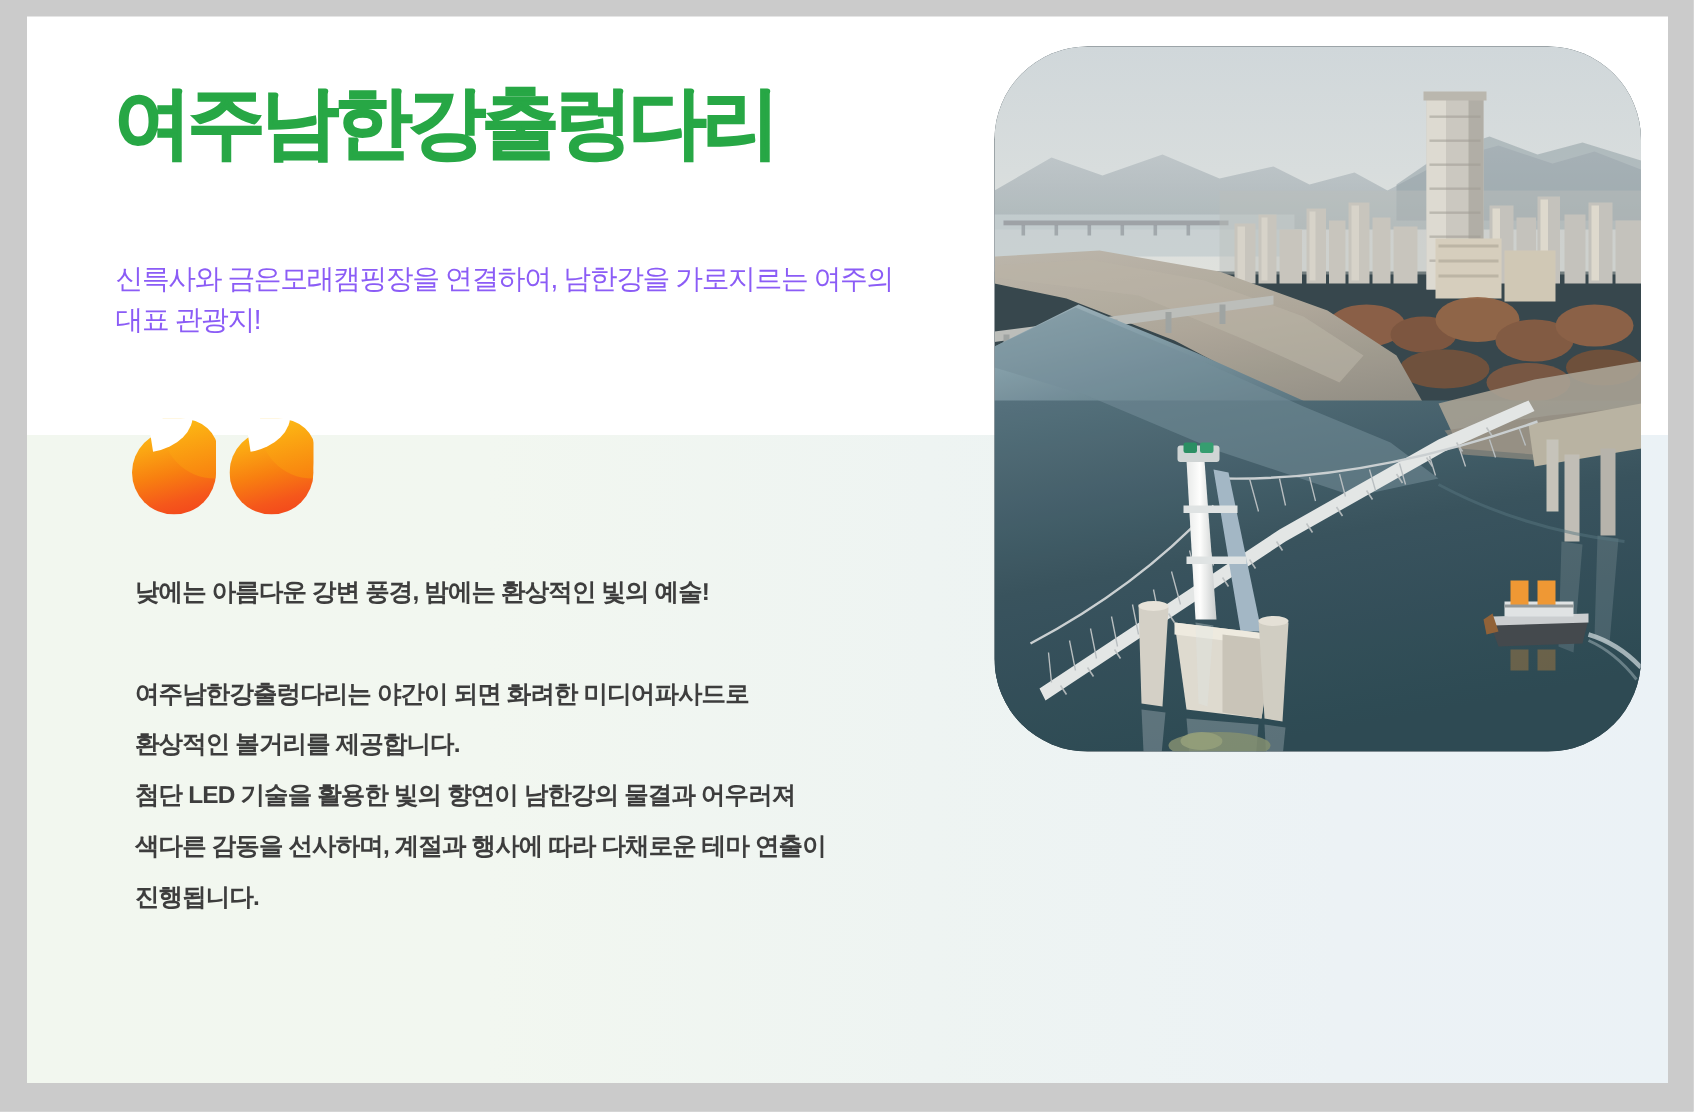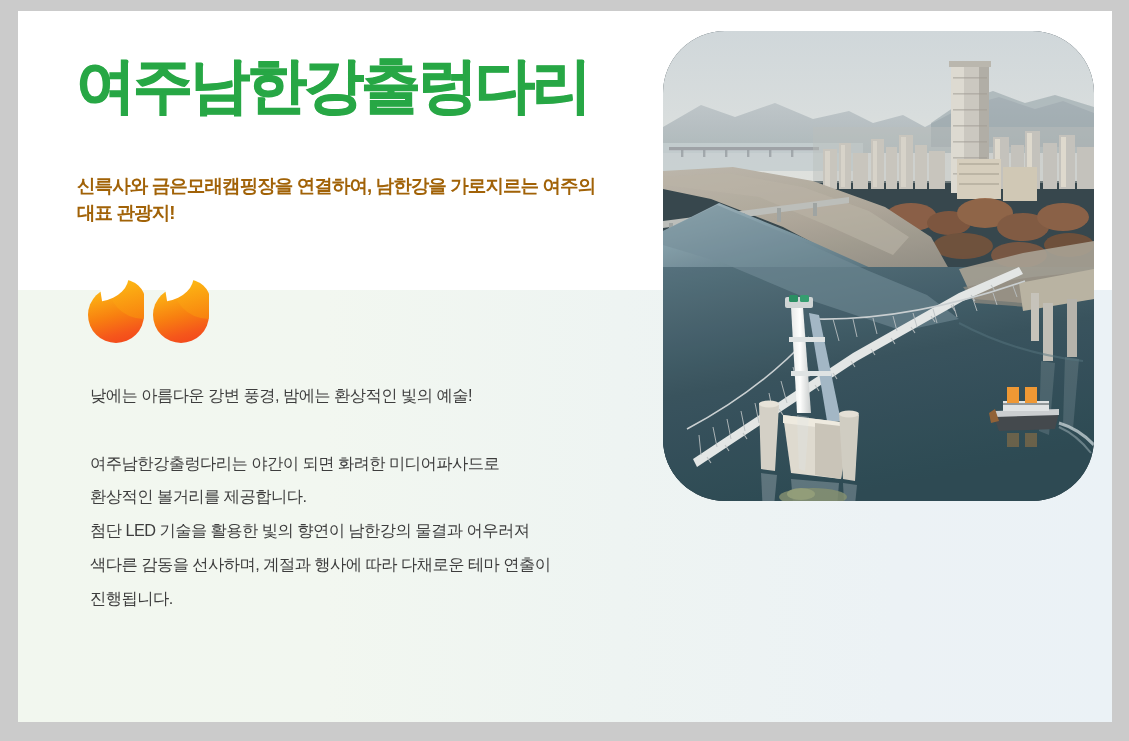--- a/index.html
+++ b/index.html
@@ -39,37 +39,37 @@
   
   #text-col {
     position:absolute;
     left:58px; top:0;
     width:560px; height:711px;
   }
 
   #title {
     position:absolute;
     left:0; top:45px;
-    font-size:60px;
+    font-size:52px;
     font-weight:900;
     letter-spacing:-3px;
     color:#27a745;
     line-height:1;
     white-space:nowrap;
     -webkit-text-stroke:1.1px #27a745;
   }
 
   #subtitle {
     position:absolute;
     left:1px; top:161px;
     width:540px;
     font-size:18.5px;
-    font-weight:700;
+    font-weight:400;
     letter-spacing:-0.9px;
-    color:#a16207;
+    color:#8b5cf6;
     line-height:1.48;
   }
 
   
   #quote-mark {
     position:absolute;
     left:12px; top:268px;
     width:122px; height:64px;
     display:flex;
     gap:9px;
@@ -106,20 +106,21 @@
 
   
   #body-copy {
     position:absolute;
     left:14px; top:368px;
     width:546px;
     font-size:16.3px;
     letter-spacing:-0.55px;
     color:#3d3d3d;
     line-height:1;
+    font-weight:bold;
   }
   #body-copy p {
     line-height:33.8px;
   }
   #body-copy p + p { margin-top:33.8px; }
 
   
   #photo {
     position:absolute;
     left:645px; top:20px;

